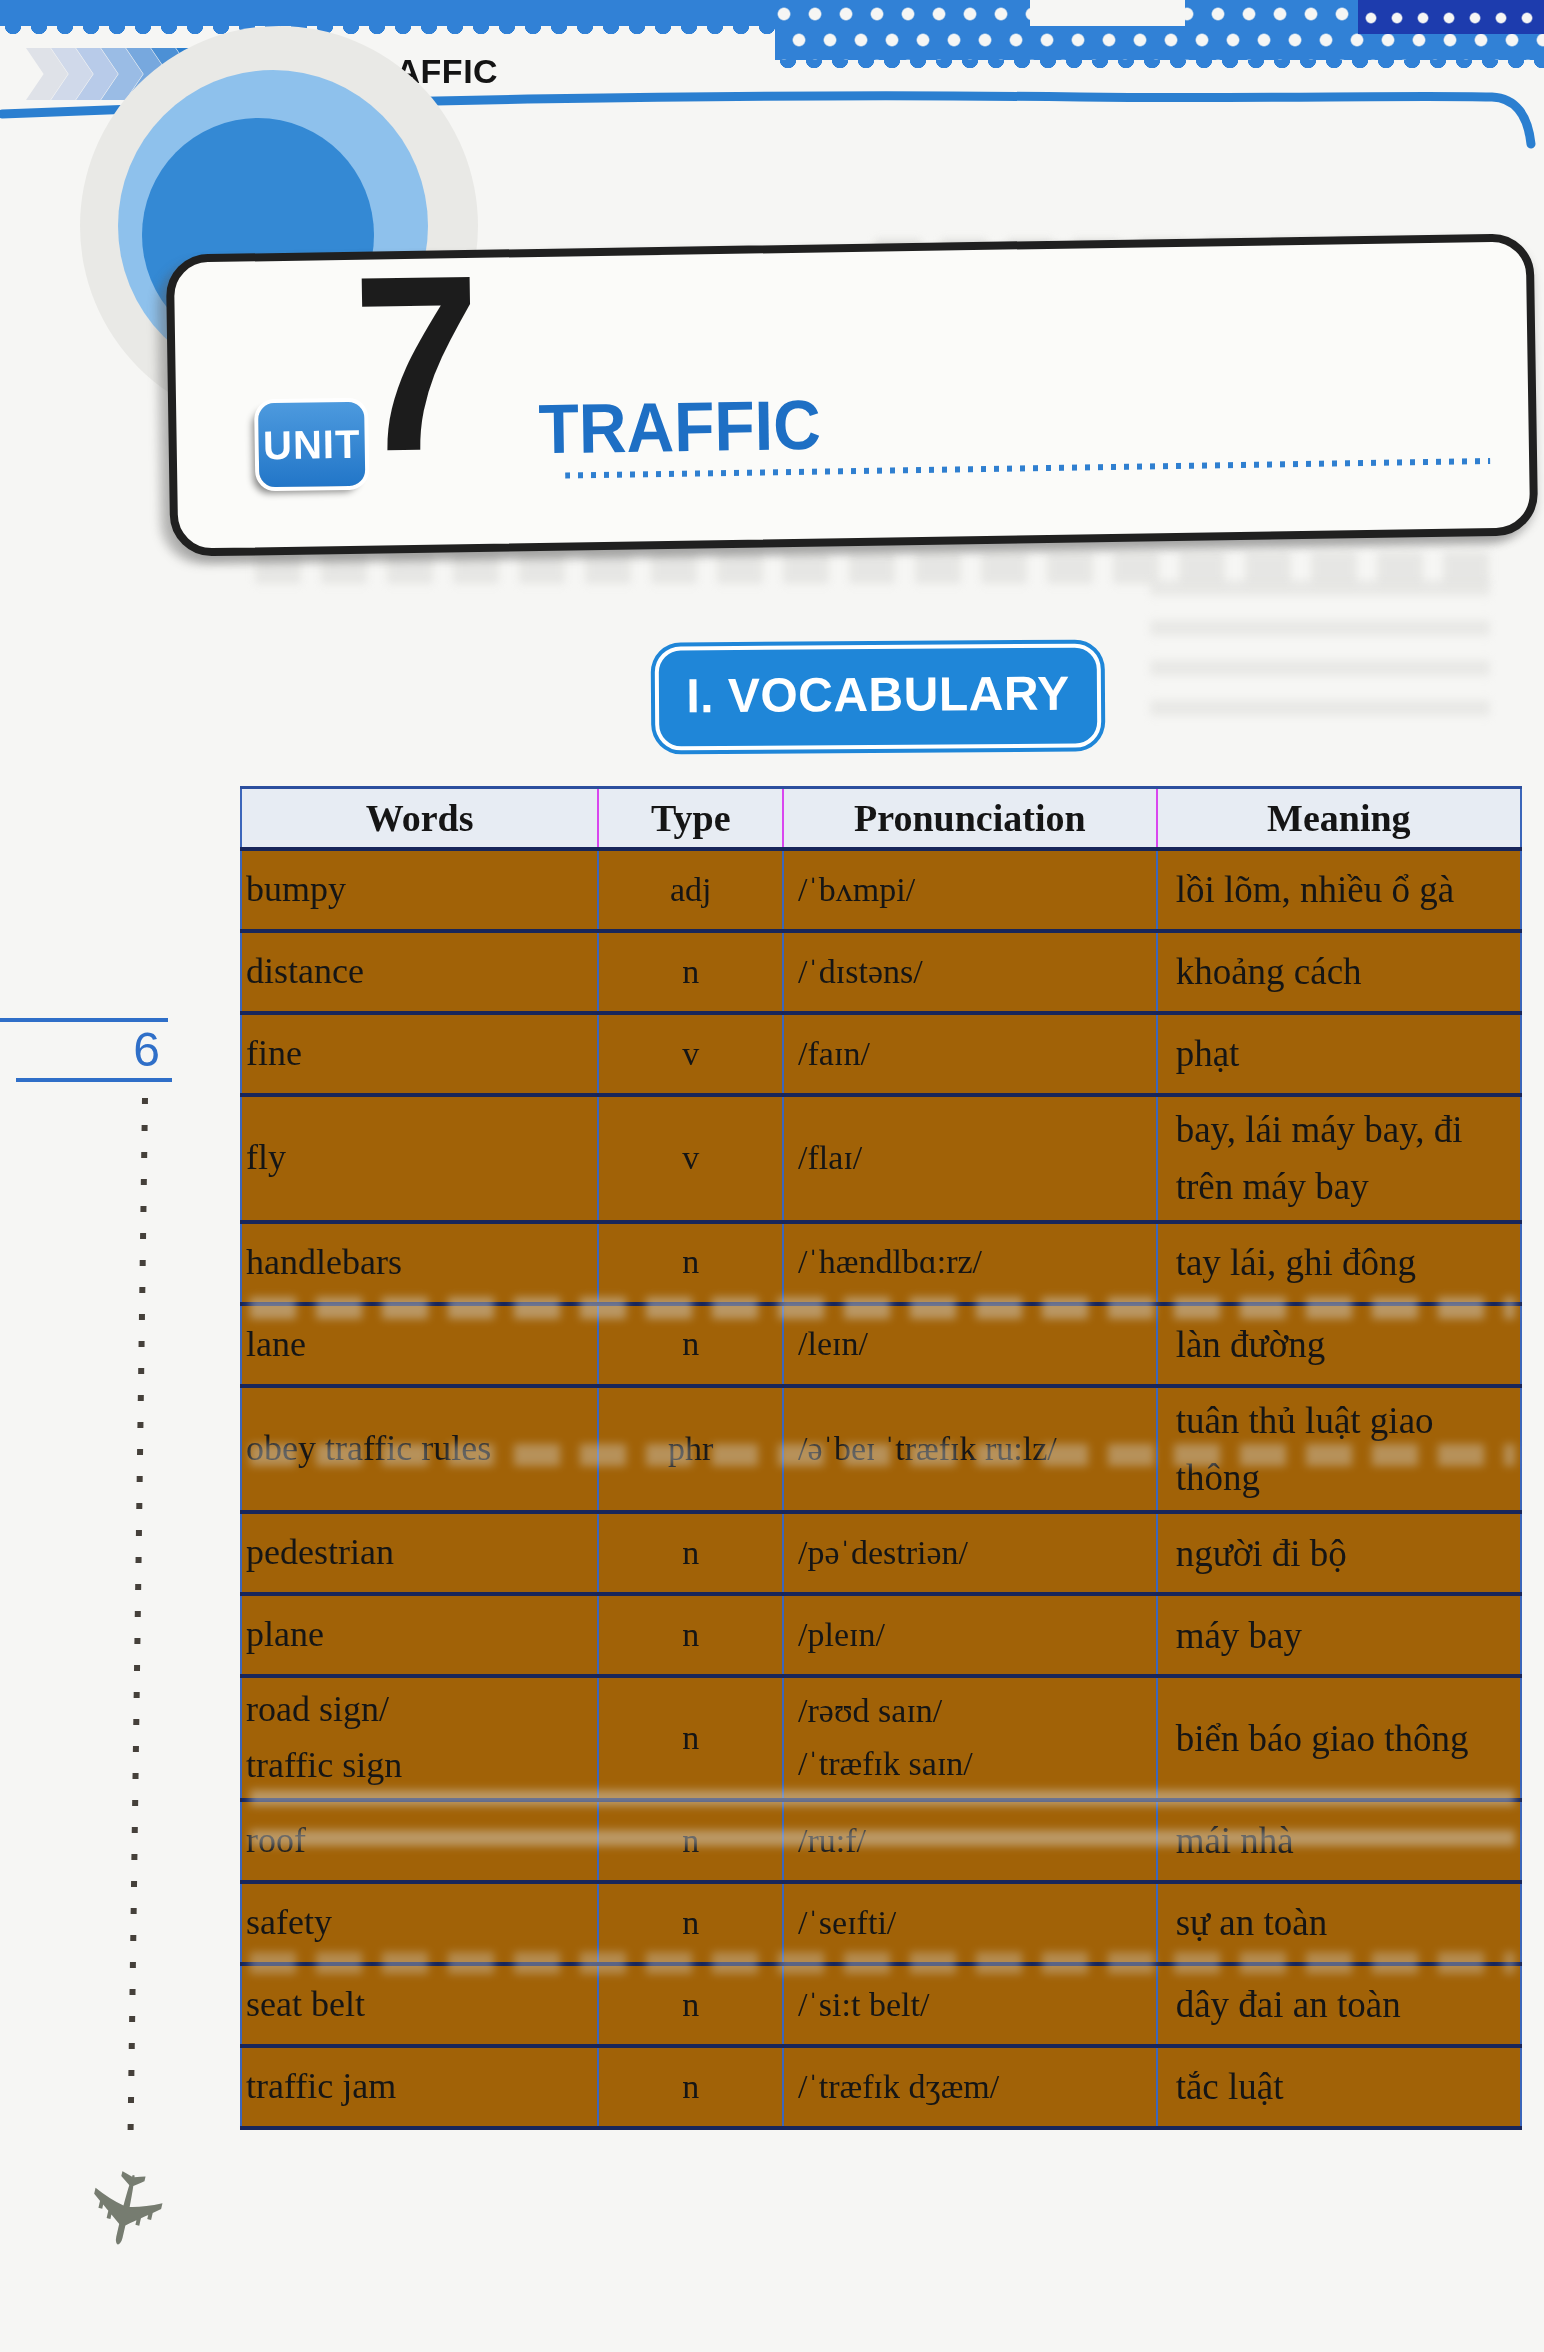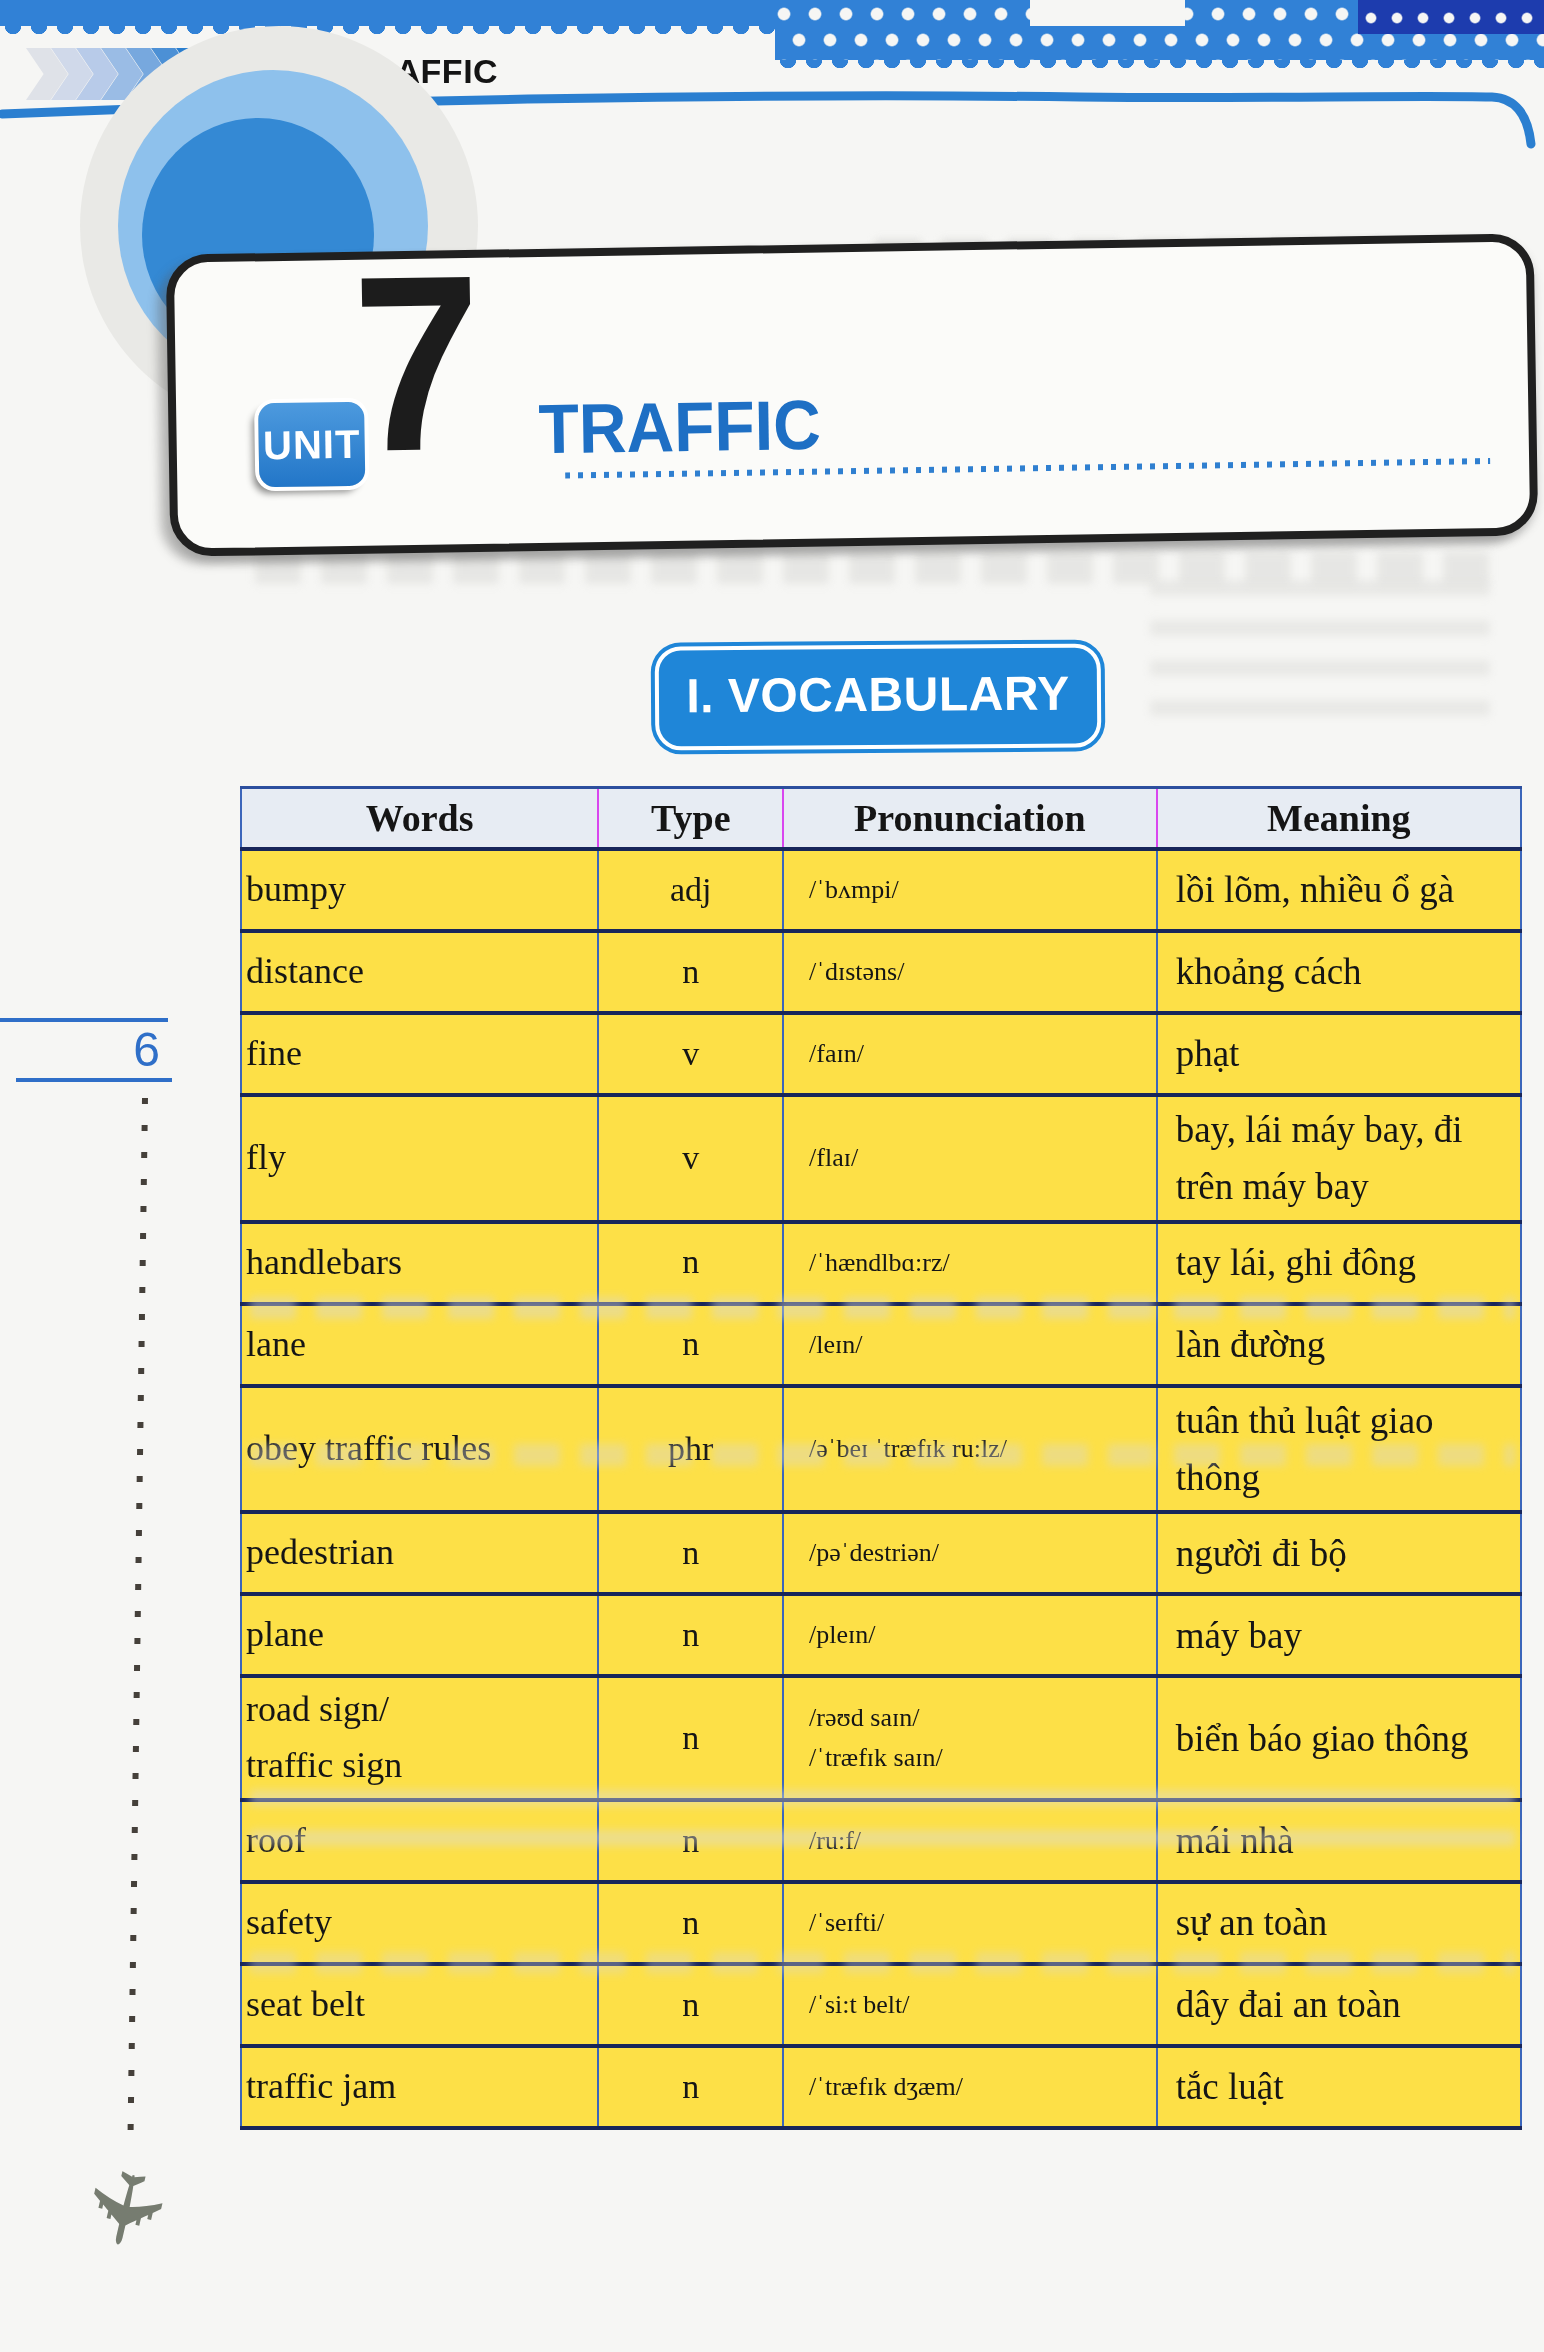--- a/index.html
+++ b/index.html
@@ -76,33 +76,33 @@
      background:repeating-linear-gradient(90deg,#2f7fd0 0 5px, transparent 5px 13px);}
 
   
   .vocab-banner{position:absolute;left:655px;top:645px;width:438px;height:96px;background:#1f86d8;
      border:4px solid #fff;border-radius:26px;box-shadow:0 0 0 4px #1f86d8;
      color:#fff;font-size:48px;font-weight:bold;text-align:center;line-height:92px;
      transform:rotate(-0.4deg);letter-spacing:.5px;}
 
   
   .vocab-table{position:absolute;left:240px;top:786px;width:1282px;border-collapse:collapse;
-     background:#fde047;border:2px solid #3c66ba;border-top:3px solid #2c4f9e;
+     background:#a16207;border:2px solid #3c66ba;border-top:3px solid #2c4f9e;
      border-bottom:4px solid #18265a;
      font-family:"Liberation Serif","DejaVu Serif",serif;color:#151515;}
   .vocab-table th{height:56px;background:#e7ecf3;font-size:38px;font-weight:bold;text-align:center;
      border-bottom:4px solid #18265a;border-left:2px solid #d946ef;}
   .vocab-table th:first-child{border-left:none;}
   .vocab-table td{height:70px;border-bottom:4px solid #18265a;border-left:2px solid #3c66ba;
      line-height:1.55;vertical-align:middle;white-space:pre-line;}
   .vocab-table td:first-child{border-left:none;}
   .vocab-table tr:last-child td{border-bottom:none;}
   td.word{font-size:36px;padding:4px 8px 4px 4px;}
   td.type{font-size:34px;text-align:center;padding:4px 4px;}
-  td.pron{font-size:26px;padding:4px 8px 4px 25px;}
+  td.pron{font-size:34px;padding:4px 8px 4px 14px;}
   td.meaning{font-size:37px;padding:4px 10px 4px 18px;}
 
   
   .pn-line1{position:absolute;left:0;top:1018px;width:168px;height:4px;background:#2f6fc8;}
   .pn-num{position:absolute;left:100px;top:1022px;width:60px;font-size:48px;color:#2f6fc8;
      text-align:right;}
   .pn-line2{position:absolute;left:16px;top:1078px;width:156px;height:4px;background:#2f6fc8;}
   .dotted-v{position:absolute;left:142px;top:1098px;width:6px;height:1048px;
      background:repeating-linear-gradient(180deg,#45403a 0 6px, transparent 6px 27px);
      transform:rotate(0.8deg);transform-origin:top center;}

